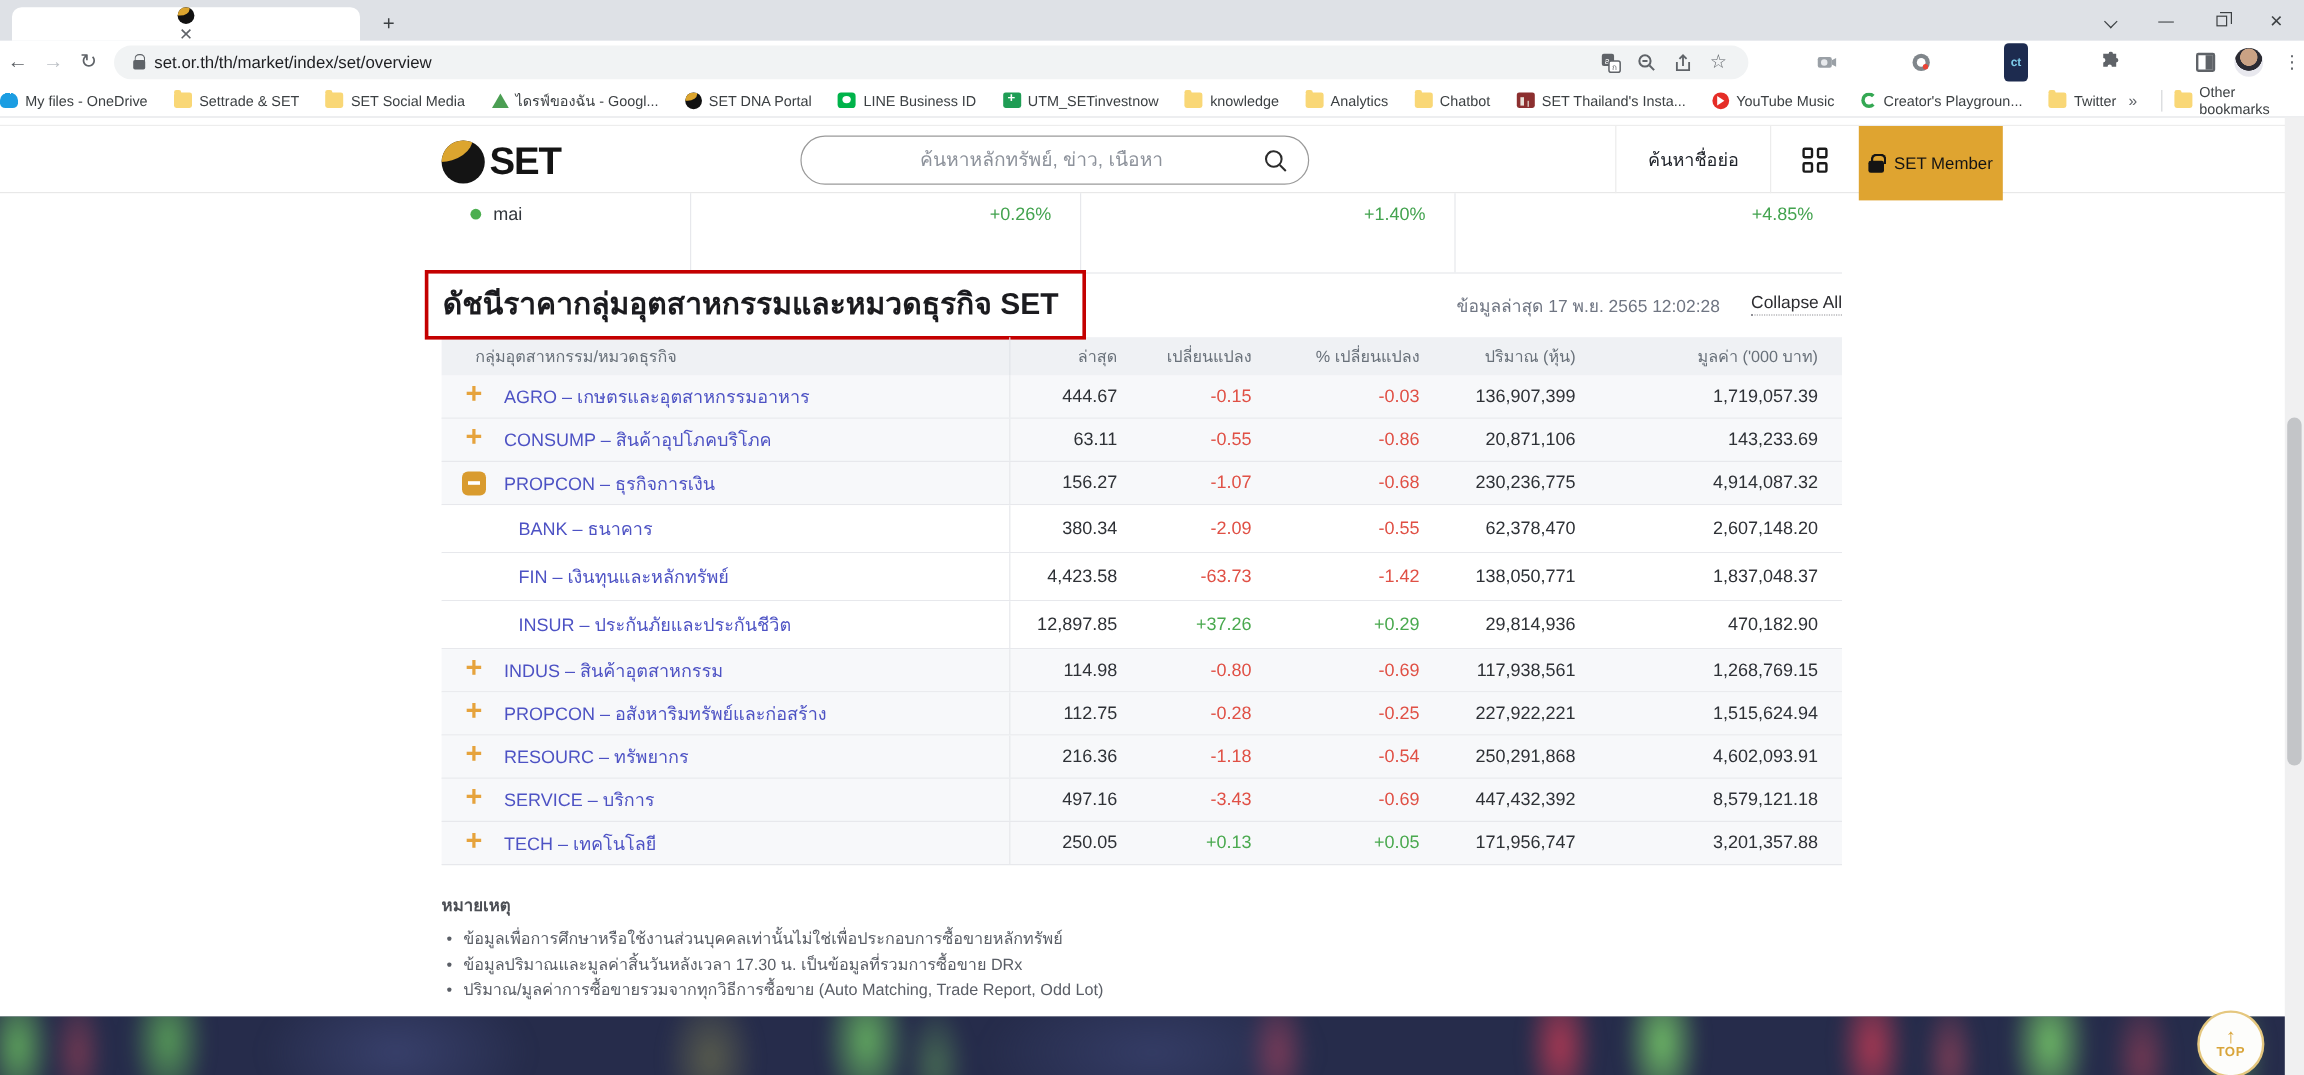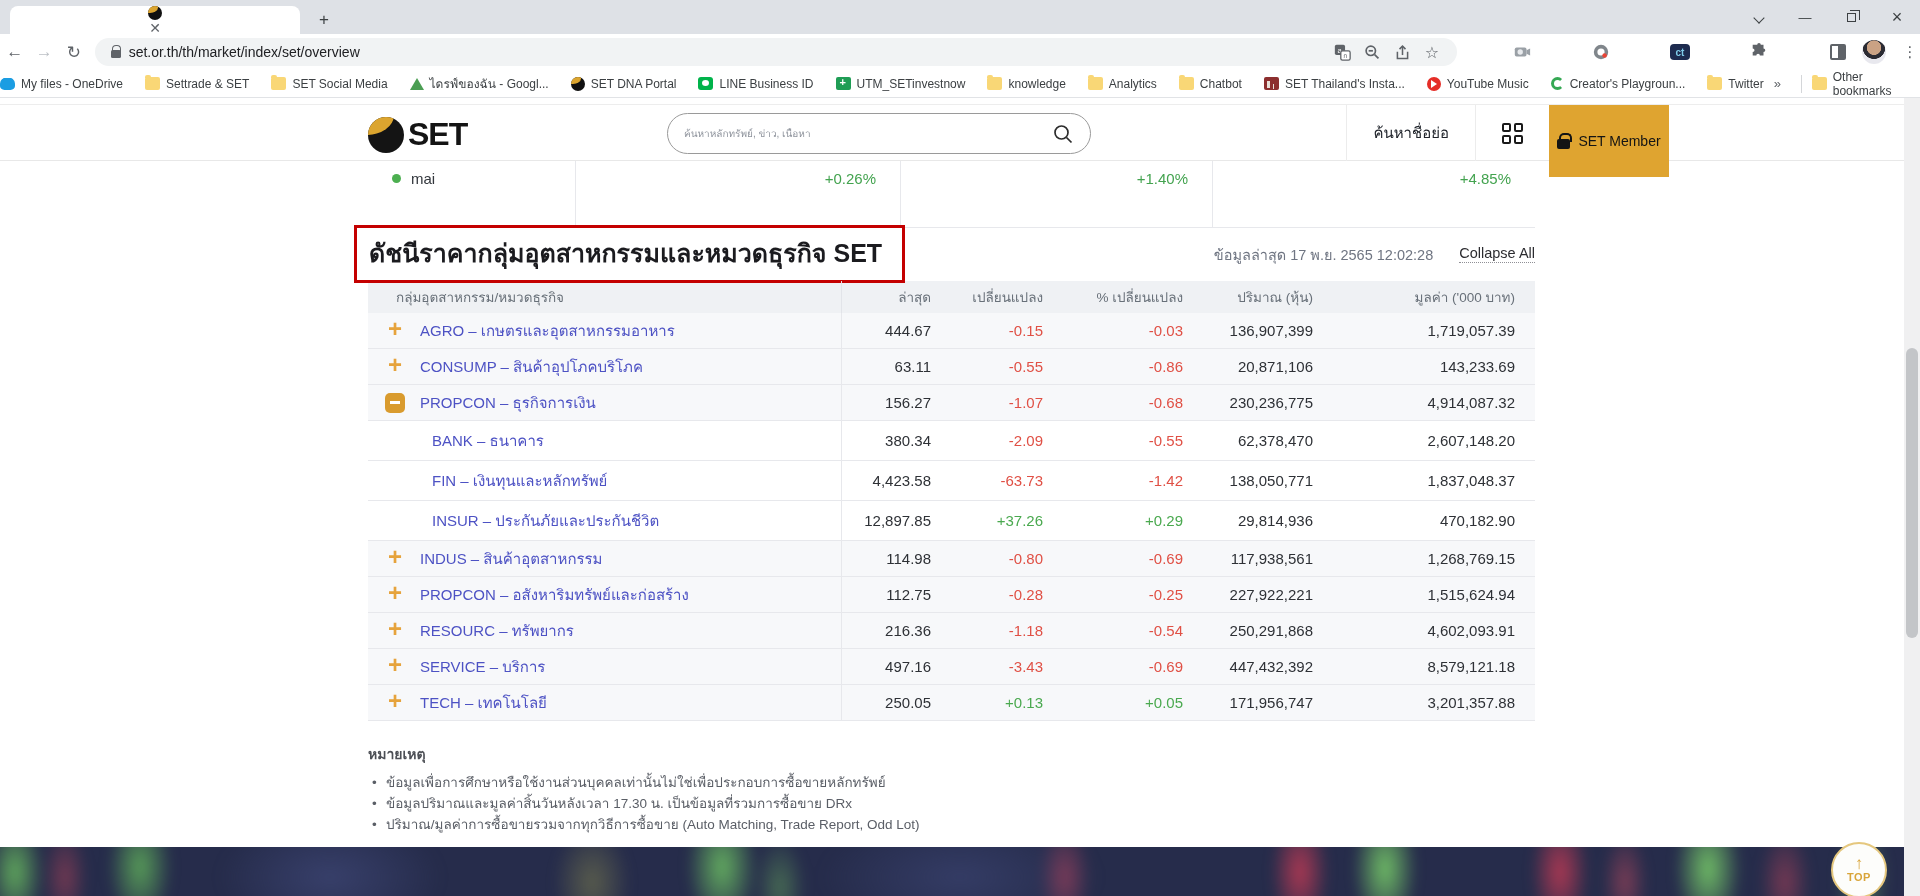--- a/index.html
+++ b/index.html
@@ -28,21 +28,21 @@
   .nav-ic { width:34px; text-align:center; font-size:17px; color:#5f6368; }
   .nav-ic.disabled { color:#bdc1c6; }
   .omnibox { margin-left:6px; width:1565px; height:28px; background:#f1f3f4; border-radius:14px;
     display:flex; align-items:center; padding:0 10px; }
   .lock { position:relative; width:10px; height:8px; background:#5f6368; border-radius:1.5px; margin:4px 8px 0 6px; }
   .lock:before { content:""; position:absolute; left:1.5px; top:-5px; width:7px; height:6px;
     border:1.5px solid #5f6368; border-bottom:none; border-radius:4px 4px 0 0; }
   .url { font-size:14px; color:#202124; flex:1; }
   .box-ic { width:30px; height:20px; display:flex; align-items:center; justify-content:center; }
   .ext-area { display:flex; align-items:center; margin-left:10px; gap:14px; }
-  .ext-sq { width:20px; height:16px; border-radius:4px; display:flex; align-items:center; justify-content:center;margin-left:45px; }
+  .ext-sq { width:20px; height:32px; border-radius:4px; display:flex; align-items:center; justify-content:center;margin-left:45px; }
   .ct-badge { background:#1d2b4f; color:#7ecbe8; font-size:10px; font-weight:bold; }
   .sidebar-gl { width:16px; height:16px; border:2px solid #5f6368; border-radius:2px; position:relative; }
   .sidebar-gl:before { content:""; position:absolute; right:0; top:0; width:6px; height:12px; background:#5f6368; }
   .avatar { width:24px; height:24px; border-radius:50%;
     background:radial-gradient(circle at 50% 32%, #caa284 0 7px, #2b2b33 7.5px 11px, #e8e8ee 11.5px); }
   .kebab { color:#5f6368; font-size:15px; letter-spacing:0; width:20px; text-align:center; }
 
   .bookmarks { position:absolute; left:0; top:70px; width:1920px; height:28px; background:#fff;
     border-bottom:1px solid #e1e3e6; display:flex; align-items:center; }
   .bm-list { display:flex; align-items:center; gap:22px; flex:1; }
@@ -78,29 +78,29 @@
   
   .site-header { position:absolute; left:0; top:104px; width:1920px; height:57px; background:#fff;
     border-top:1px solid #ededed; border-bottom:1px solid #e8e8e8; }
   .set-logo { position:absolute; left:368px; top:11px; display:flex; align-items:center; }
   .set-logo-mark { width:36px; height:36px; border-radius:50%; background:#141414; position:relative; overflow:hidden; }
   .set-logo-mark:before { content:""; position:absolute; left:-2px; top:-2px; width:28px; height:20px;
     background:#dca52f; border-radius:0 0 100% 0; }
   .set-logo-text { font-size:32px; font-weight:bold; color:#141414; letter-spacing:-1px; margin-left:4px; }
   .search-pill { position:absolute; left:667px; top:8px; width:424px; height:41px; border:1px solid #9a9a9a;
     border-radius:21px; display:flex; align-items:center; padding:0 16px; }
-  .search-pill input { border:none; outline:none; flex:1; font-size:10px; color:#8b5cf6; background:transparent;
-    font-family:inherit; }
+  .search-pill input { border:none; outline:none; flex:1; font-size:16px; color:#8b5cf6; background:transparent;
+    font-family:inherit;text-align:center; }
   .search-pill input::placeholder { color:#8d929b; }
   .hdr-right { position:absolute; right:371px; top:0; height:56px; display:flex; align-items:center; }
   .hdr-cell { height:56px; display:flex; align-items:center; padding:0 26px; border-left:1px solid #ececec; }
   .ticker-lookup { font-size:15px; color:#20242b;font-family:Liberation Mono, monospace; }
   .grid-ic { display:grid; grid-template-columns:9px 9px; grid-gap:3px; }
   .grid-ic span { width:9px; height:9px; border:2px solid #1a1a1a; border-radius:2px; }
-  .member-btn { position:absolute; right:371px; top:0; width:120px; height:72px; background:#dfa430;
+  .member-btn { position:absolute; right:371px; top:0; width:120px; height:62px; background:#dfa430;
     display:flex; align-items:center; justify-content:center; gap:8px; transform:translateX(120px); }
   .member-btn { transform:none; right:251px; }
   .mlock { position:relative; width:13px; height:10px; background:#141414; border-radius:2px; margin-top:5px; }
   .mlock:before { content:""; position:absolute; left:2px; top:-6px; width:9px; height:7px;
     border:2px solid #141414; border-bottom:none; border-radius:5px 5px 0 0; }
   .member-label { font-size:14px; color:#141414; }
 
   
   .content { position:absolute; left:368px; top:161px; width:1167px; }
 

